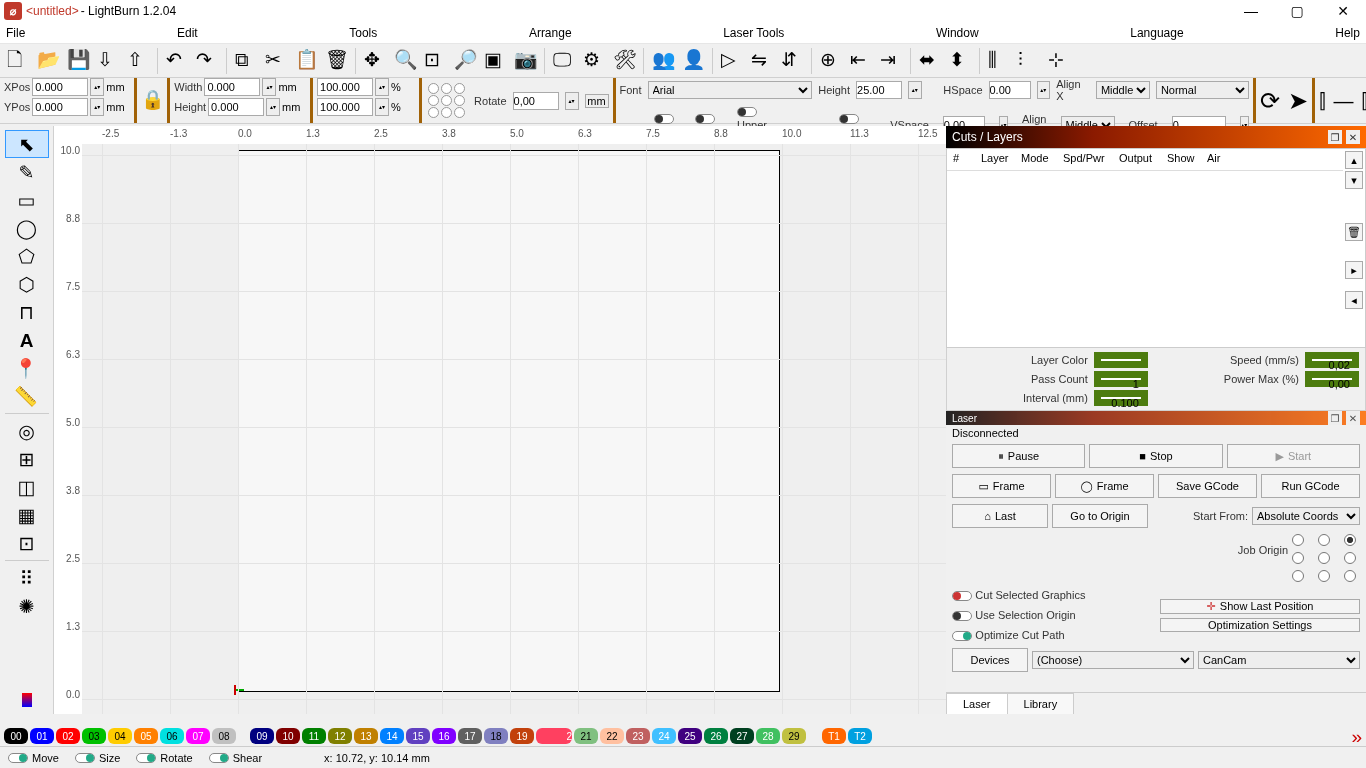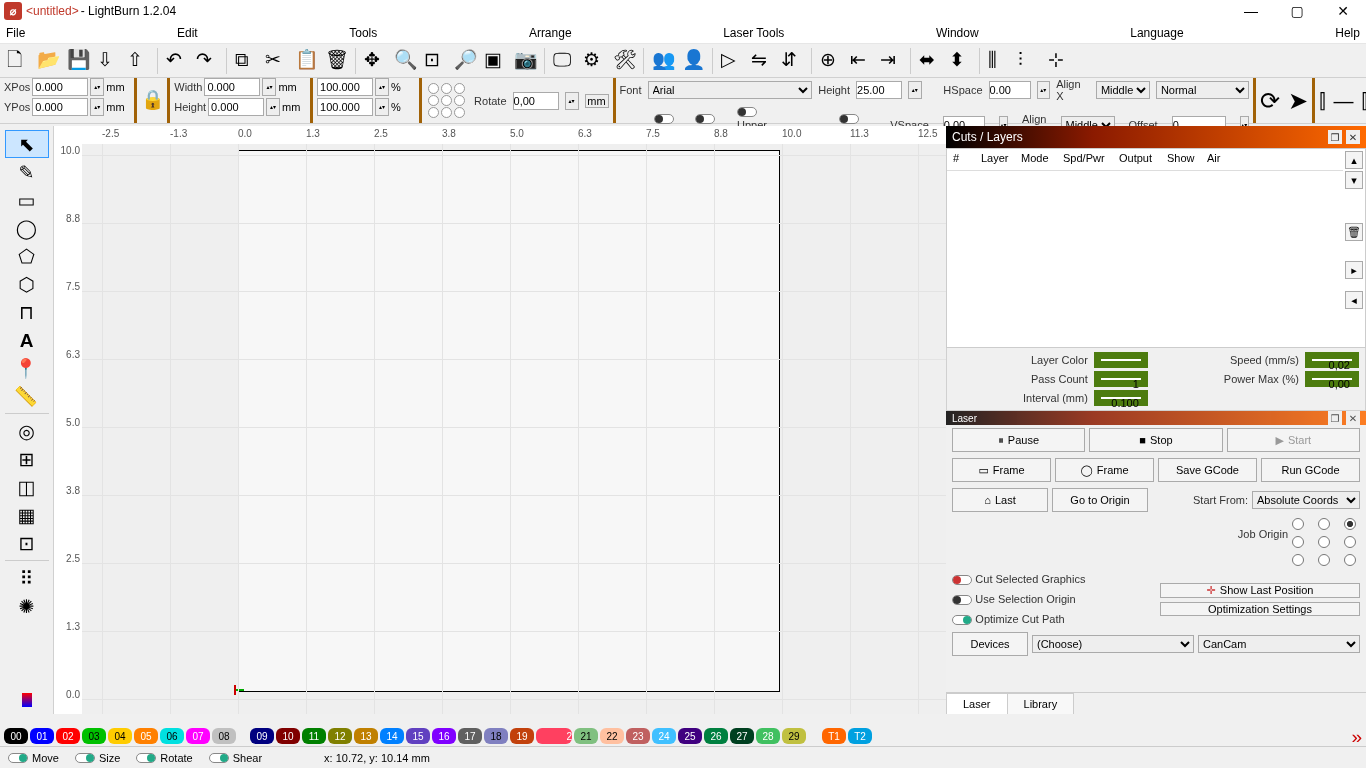--- a/index.html
+++ b/index.html
@@ -504,20 +504,21 @@
   </div>
 
   <div class="panelhdr" style="height:14px;font-size:10px;padding:0 6px;opacity:.85;">
     <span>Laser</span>
     <div class="hbtns">
         <span>❐</span>
         <span>✕</span>
       </div>
   </div>
   <div class="laserpanel" style="background:#f0f0f0;flex:1;display:flex;flex-direction:column;">
+    <div style="padding:2px 6px;font-size:11px;">Disconnected</div>
     <div class="row">
       <div class="btn">
           <span>⏸</span>
           <span>Pause</span>
         </div>
       <div class="btn">
           <span>■</span>
           <span>Stop</span>
         </div>
       <div class="btn disabled">

